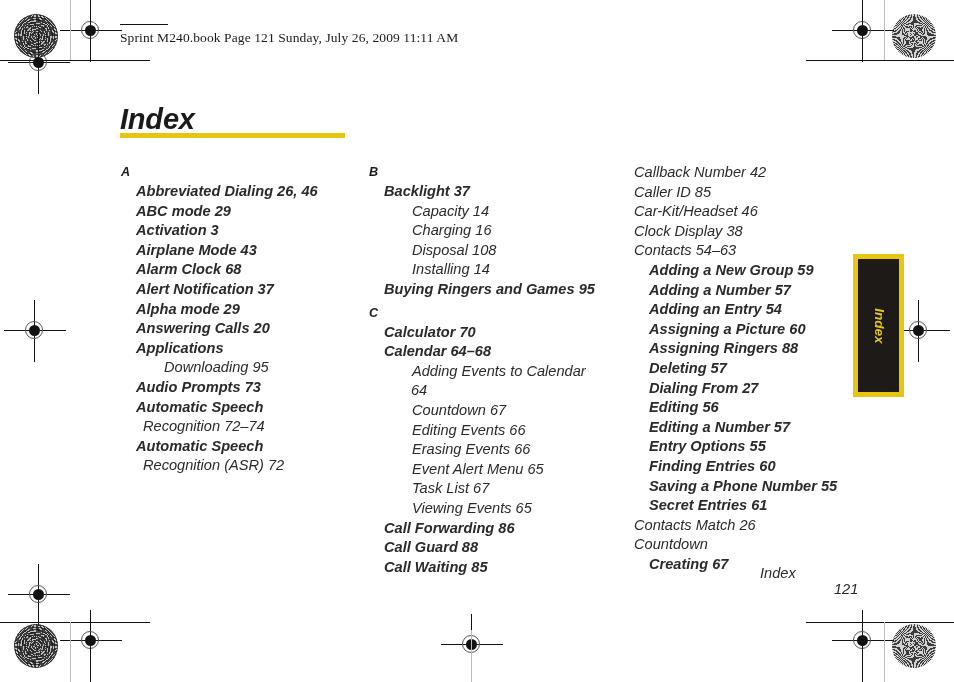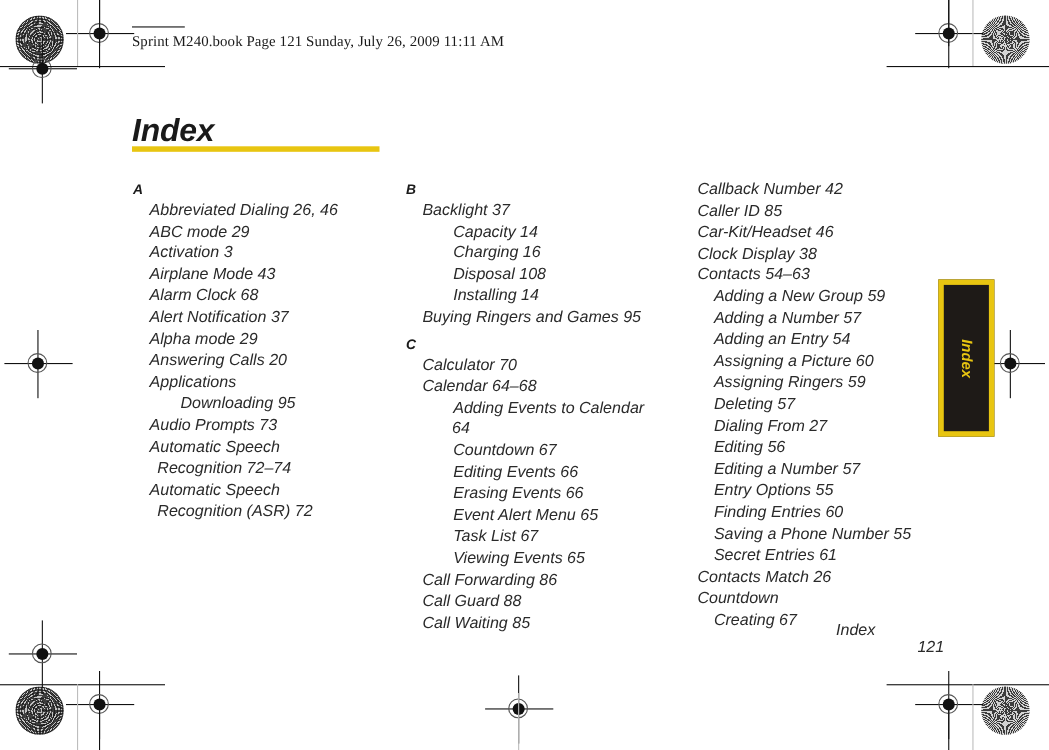--- a/index.html
+++ b/index.html
@@ -151,21 +151,21 @@
     line-height: 19px;
     margin-top: 4px;
   }
   .col .letter:first-child { margin-top: 0; }
 
   .entry {
     font-style: italic;
     line-height: 19.6px;
     white-space: pre-wrap;
   }
-  .lvl1 { margin-left: 15px; text-indent: 0; }
+  .lvl1 { margin-left: 15px; text-indent: 0; font-weight: bold; }
   .lvl2 { margin-left: 43px; }
   .cont1 { margin-left: 22px; }
   .cont2 { margin-left: 42px; }
 
   
   .side-tab {
     position: absolute;
     left: 853px;
     top: 254px;
     width: 51px;
@@ -335,21 +335,21 @@
   <div class="col col-3">
       <div class="entry">Callback Number 42</div>
       <div class="entry">Caller ID 85</div>
       <div class="entry">Car-Kit/Headset 46</div>
       <div class="entry">Clock Display 38</div>
       <div class="entry">Contacts 54–63</div>
       <div class="entry lvl1">Adding a New Group 59</div>
       <div class="entry lvl1">Adding a Number 57</div>
       <div class="entry lvl1">Adding an Entry 54</div>
       <div class="entry lvl1">Assigning a Picture 60</div>
-      <div class="entry lvl1">Assigning Ringers 59</div>
+      <div class="entry lvl1">Assigning Ringers 88</div>
       <div class="entry lvl1">Deleting 57</div>
       <div class="entry lvl1">Dialing From 27</div>
       <div class="entry lvl1">Editing 56</div>
       <div class="entry lvl1">Editing a Number 57</div>
       <div class="entry lvl1">Entry Options 55</div>
       <div class="entry lvl1">Finding Entries 60</div>
       <div class="entry lvl1">Saving a Phone Number 55</div>
       <div class="entry lvl1">Secret Entries 61</div>
       <div class="entry">Contacts Match 26</div>
       <div class="entry">Countdown</div>

